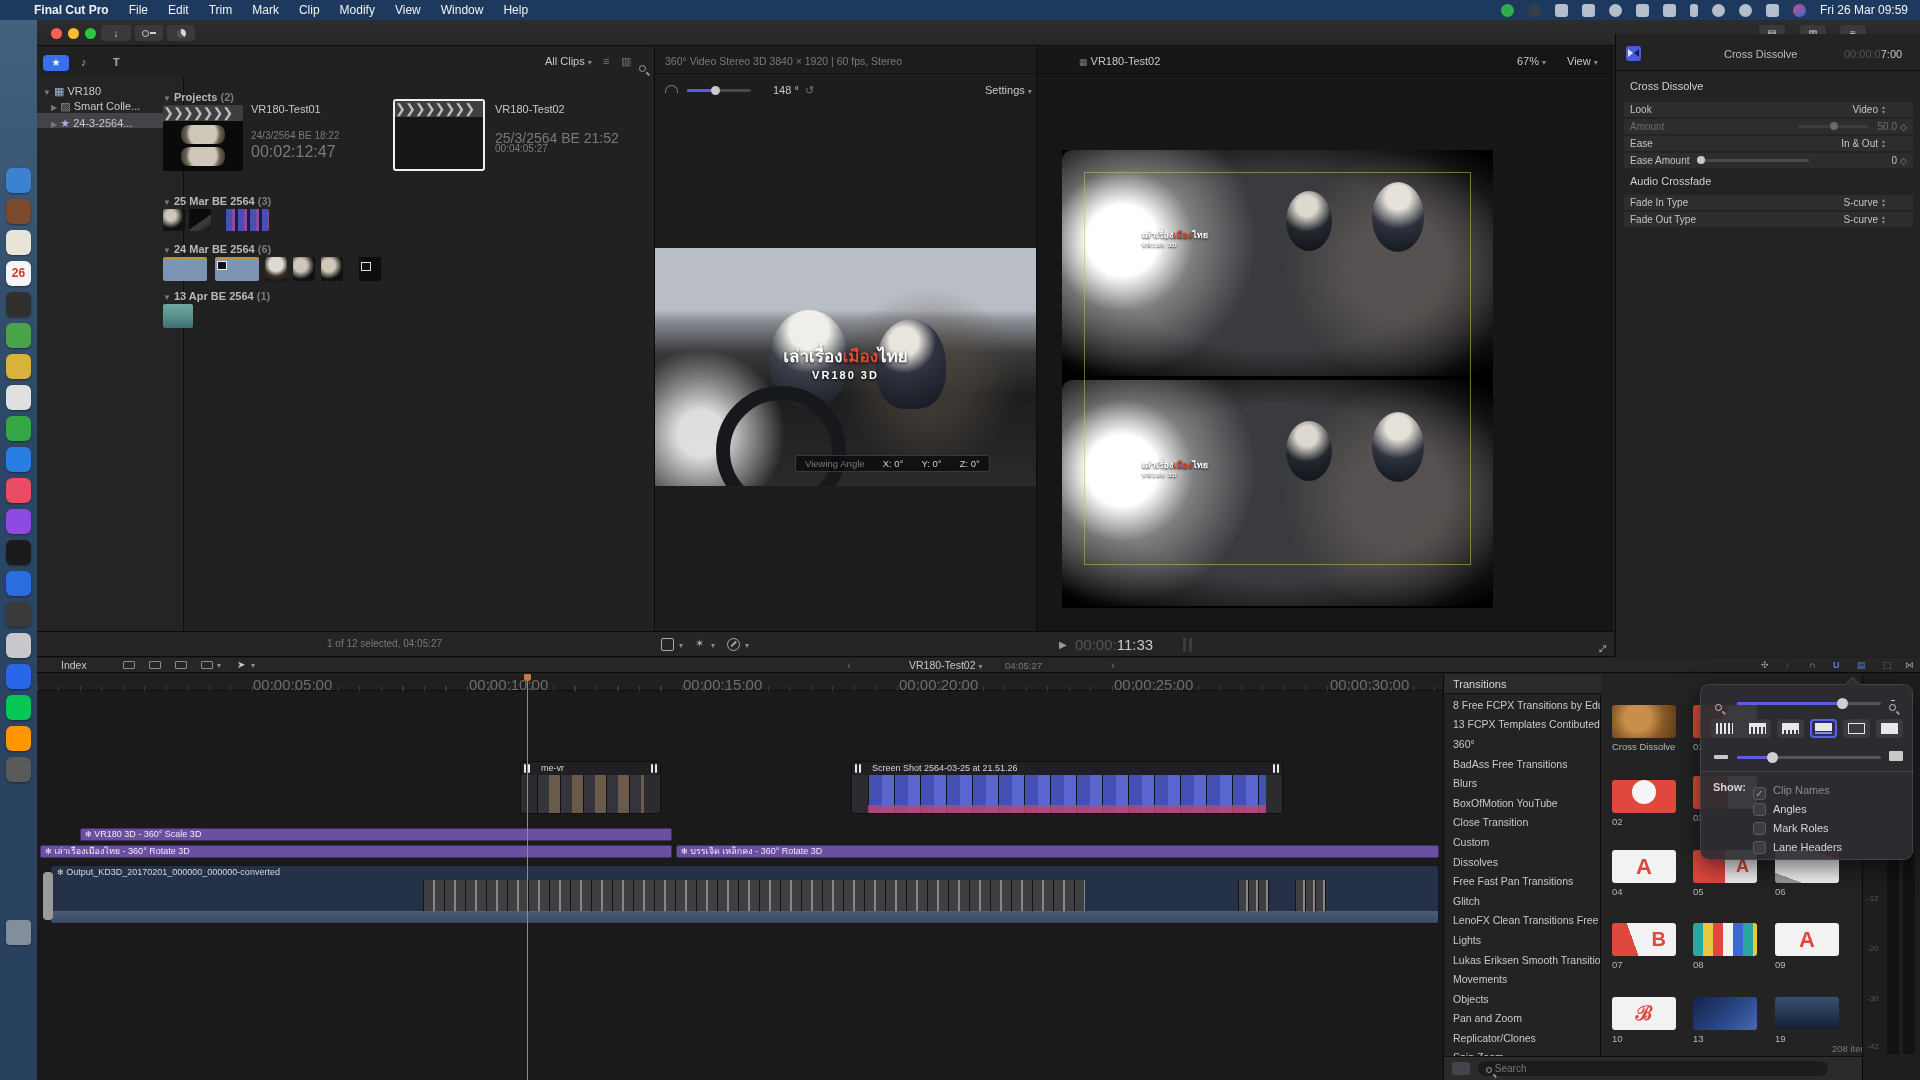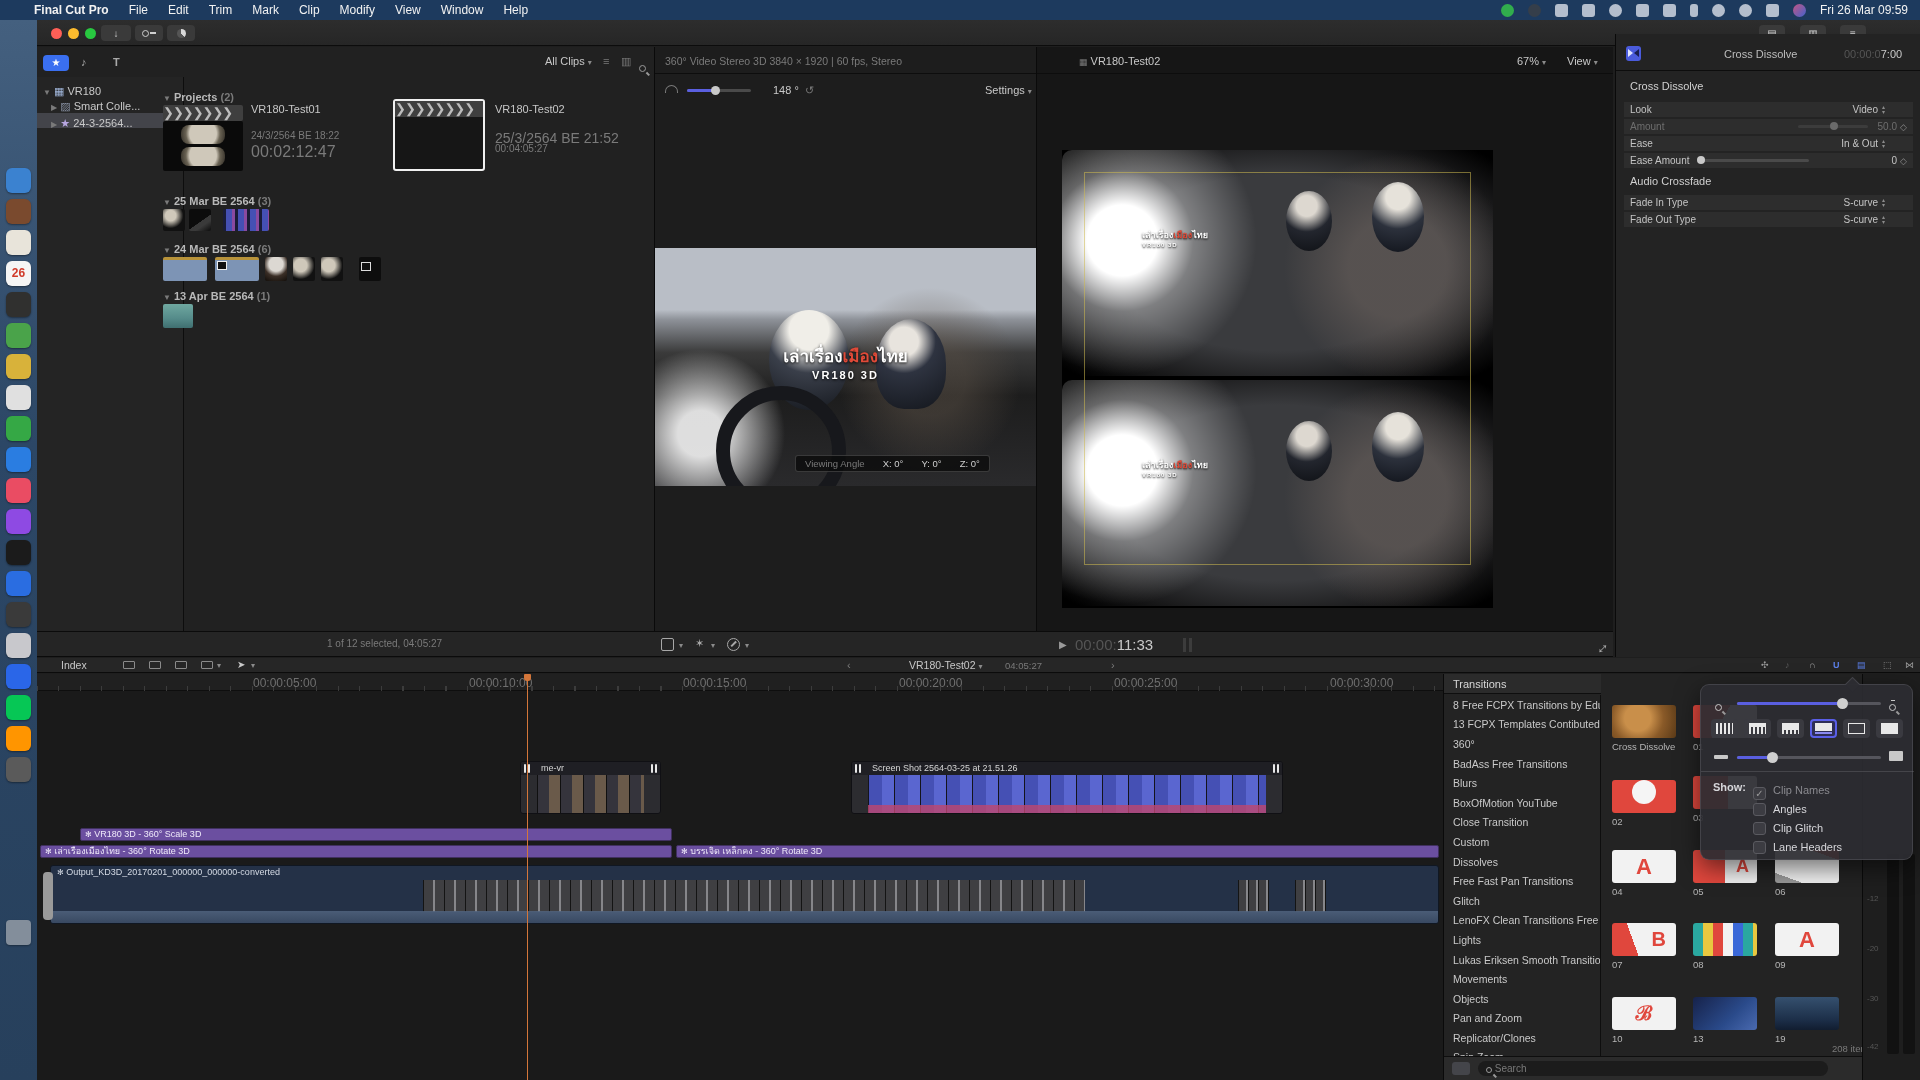--- a/index.html
+++ b/index.html
@@ -32,21 +32,21 @@
   
   .insrow{position:absolute;left:8px;width:289px;height:15px;background:#2d2d2d;display:flex;align-items:center;font-size:10px;color:#c4c4c4;}
   .insrow .lbl{margin-left:6px;flex:0 0 auto;}
   .step{color:#8a8a8a;font-size:6px;line-height:5px;display:inline-block;margin-left:4px;}
   .kf{color:#8a8a8a;font-size:9px;position:absolute;right:6px;}
   .slider{position:relative;height:3px;background:#4a4a4a;border-radius:2px;}
   .slider .knob{position:absolute;top:-4px;width:10px;height:10px;border-radius:50%;background:#c9c9c9;}
   
   .pclip{position:absolute;height:13px;background:#6b4fa0;border:1px solid #40305f;border-radius:2px;color:#efe9fa;font-size:9px;line-height:11px;padding-left:4px;overflow:hidden;white-space:nowrap;}
   .tick{position:absolute;height:5px;background:repeating-linear-gradient(90deg,#3c3c3c 0 1px,transparent 1px 21.5px);}
-  .tclabel{position:absolute;color:#6f6f6f;font-size:12px;}
+  .tclabel{position:absolute;color:#6f6f6f;font-size:15px;}
   .edgebar{position:absolute;top:2px;width:2px;height:9px;background:#e8e8e8;border-radius:1px;}
   
   .catitem{height:19.6px;display:flex;align-items:center;padding-left:9px;color:#c9c9c9;font-size:10.5px;white-space:nowrap;overflow:hidden;}
   .gcell{position:absolute;width:64px;}
   .gthumb{width:64px;height:33px;border-radius:3px;}
   .glabel{margin-top:3px;text-align:left;color:#b5b5b5;font-size:9.5px;white-space:nowrap;overflow:hidden;}
   
   #popover{position:absolute;left:1700px;top:684px;width:213px;height:176px;background:rgba(44,44,50,.93);border:1px solid rgba(90,90,95,.5);border-radius:9px;box-shadow:0 8px 24px rgba(0,0,0,.55);}
   #popover .arrow{position:absolute;top:-6px;left:146px;width:11px;height:11px;background:rgba(44,44,50,.97);transform:rotate(45deg);border-left:1px solid rgba(90,90,95,.5);border-top:1px solid rgba(90,90,95,.5);}
   .appbtn{width:27px;height:19px;border-radius:4px;background:#3a3a40;position:relative;display:flex;align-items:center;justify-content:center;}
@@ -535,17 +535,17 @@
     <div class="abs" style="left:36px;top:71px;width:144px;height:3px;background:#55555c;border-radius:2px;">
         <span style="position:absolute;left:0;width:34px;height:3px;background:#5a5fe0;border-radius:2px;"></span>
         <span style="position:absolute;left:30px;top:-4px;width:11px;height:11px;border-radius:50%;background:#cfcfcf;"></span>
       </div>
     <span class="abs" style="left:188px;top:66px;width:14px;height:10px;background:#c8c8c8;border-radius:1px;"></span>
     <div class="abs" style="left:0;top:86px;width:213px;height:1px;background:rgba(110,110,115,.4);"></div>
 
     <span class="abs shlabel" style="left:12px;top:96px;font-weight:bold;">Show:</span>
     <div class="abs" style="left:52px;top:95px;"><span class="cbx checked"></span><span class="shlabel" style="color:#8a8a8f;">Clip Names</span></div>
     <div class="abs" style="left:52px;top:114px;"><span class="cbx"></span><span class="shlabel">Angles</span></div>
-    <div class="abs" style="left:52px;top:133px;"><span class="cbx"></span><span class="shlabel">Clip Glitch</span></div>
+    <div class="abs" style="left:52px;top:133px;"><span class="cbx"></span><span class="shlabel">Mark Roles</span></div>
     <div class="abs" style="left:52px;top:152px;"><span class="cbx"></span><span class="shlabel">Lane Headers</span></div>
   </div>
 
 </div>
 
 </body></html>

